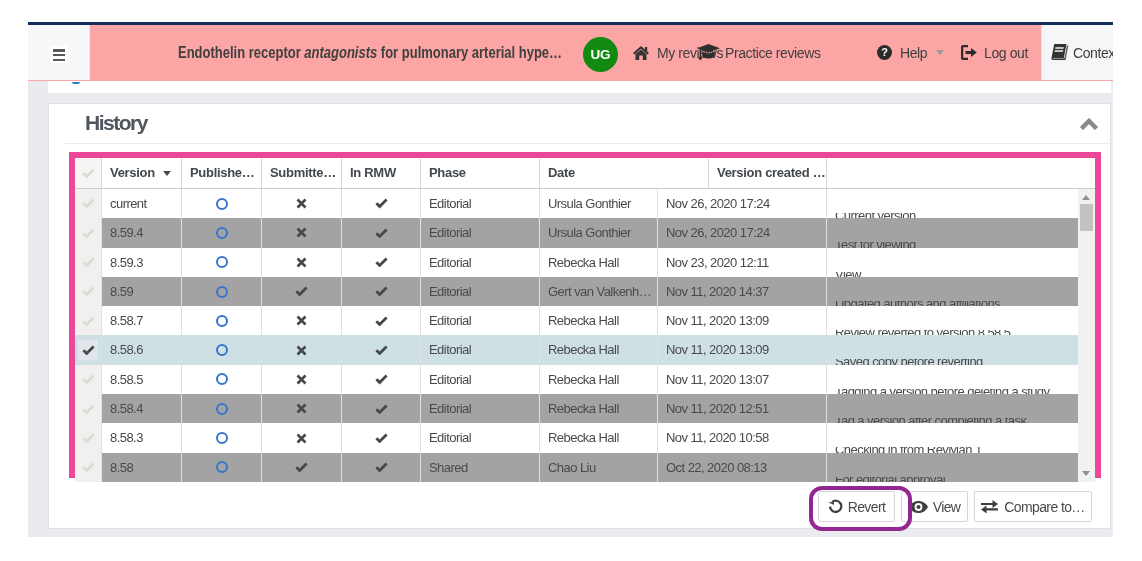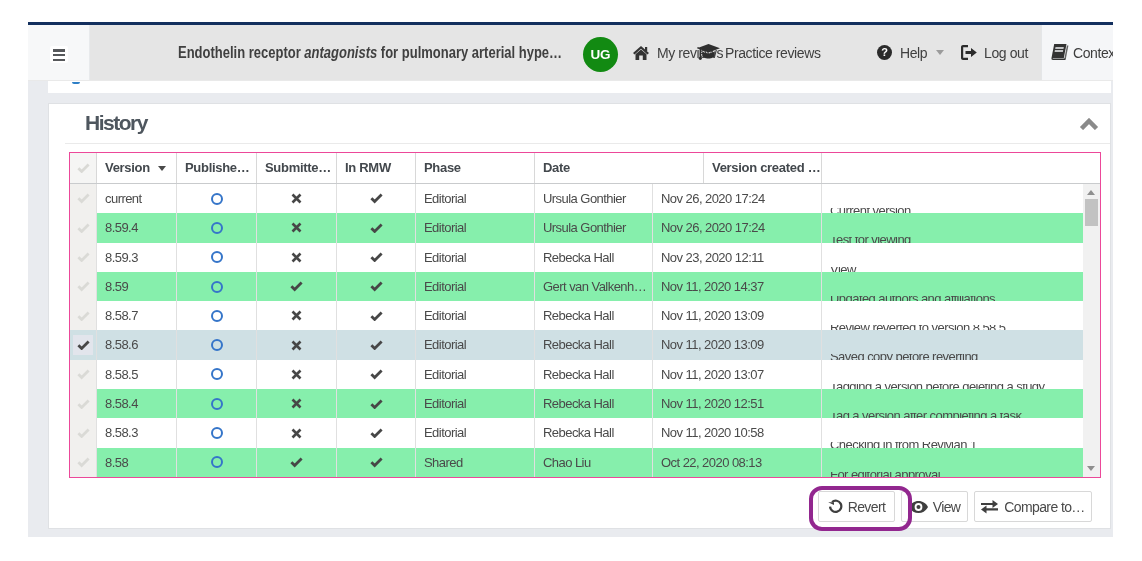--- a/index.html
+++ b/index.html
@@ -1,54 +1,54 @@
 <!DOCTYPE html>
 <html><head>
 <meta charset="utf-8">
 <style>
   html,body{margin:0;padding:0;}
   body{font-family:"Liberation Sans", sans-serif;}
   .page{position:relative;width:1142px;height:561px;background:#fff;overflow:hidden;}
   .navy{position:absolute;left:28px;top:22px;width:1085px;height:3px;background:#132f5e;}
-  .navbar{position:absolute;left:28px;top:25px;width:1085px;height:56px;background:#e5e5e5;border-bottom:1px solid #e9e9e9;box-sizing:border-box;}
+  .navbar{position:absolute;left:28px;top:25px;width:1085px;height:68px;background:#fca5a5;border-bottom:1px solid #e9e9e9;box-sizing:border-box;}
   .burger{position:absolute;left:0;top:0;width:62px;height:55px;background:#f7f8f9;border-right:1px solid #e8eaec;box-sizing:border-box;}
   .burger .btnbg{position:absolute;left:22px;top:21px;width:18px;height:17px;background:#fff;border-radius:2px;}.burger .bars{position:absolute;left:25px;top:24px;width:12px;}
   .burger .bars div{height:2.5px;background:#56585b;margin-bottom:2.4px;}
   .title{position:absolute;left:150px;top:0;height:55px;line-height:55px;font-size:16px;font-weight:bold;color:#404040;white-space:nowrap;transform:scaleX(0.812);transform-origin:0 50%;}
   .title i{font-weight:bold;}
   .avatar{position:absolute;left:555px;top:12px;width:35px;height:35px;border-radius:50%;background:#128a12;color:#fff;font-weight:bold;font-size:13.5px;text-align:center;line-height:35px;}
   .navitem{position:absolute;top:0;height:55px;display:flex;align-items:center;color:#404040;font-size:14px;letter-spacing:-0.4px;white-space:nowrap;}
   .navitem svg{display:block;}
   .ctx{position:absolute;left:1013px;top:0;width:72px;height:55px;background:#f5f6f8;border-left:1px solid #e4e6e8;box-sizing:border-box;overflow:hidden;display:flex;align-items:center;white-space:nowrap;}
   .bodyarea{position:absolute;left:28px;top:81px;width:1085px;height:456px;background:#e9ebef;}
   .prevpanel{position:absolute;left:20px;top:0;width:1063px;height:12px;background:#fff;}
   .panel{position:absolute;left:20px;top:22px;width:1063px;height:426px;background:#fff;border:1px solid #dfe1e4;box-sizing:border-box;}
   .phead{position:relative;height:39px;border-bottom:1px solid #eaeaea;margin-left:16px;}
   .phead h2{margin:0;position:absolute;left:20px;top:0;line-height:38px;font-size:21px;font-weight:bold;color:#4e565e;letter-spacing:-1.5px;}
   .chev{position:absolute;right:11px;top:14px;}
-  .tbl{position:absolute;left:20px;top:48px;width:1032px;height:326px;border:1px solid #ec4899;box-sizing:border-box;font-size:13px;color:#4a4a4a;}
+  .tbl{position:absolute;left:20px;top:48px;width:1032px;height:326px;border:6px solid #ec4899;box-sizing:border-box;font-size:13px;color:#4a4a4a;}
   .hrow{display:flex;height:31px;border-bottom:1px solid #c9cbcd;box-sizing:border-box;font-weight:bold;color:#43484d;letter-spacing:0;}
   .hrow .c{border-right:1px solid #d8d8d8;box-sizing:border-box;padding:0 0 0 8px;line-height:30px;overflow:hidden;white-space:nowrap;letter-spacing:-0.3px;}
   .hrow .c:last-child{border-right:none;}
   .brow{display:flex;height:29.3px;}
   .brow .c{border-right:1px solid #e0e0e0;box-sizing:border-box;padding:0 0 0 8px;line-height:29.3px;overflow:hidden;white-space:nowrap;display:flex;align-items:center;letter-spacing:-0.55px;}
   .brow .c:last-child{border-right:none;}
   .w0{width:27px;flex:none;padding:0!important;justify-content:center;background:#f1f0ee;}
   .w1{width:80px;flex:none;}
   .w2{width:80px;flex:none;justify-content:center;padding:0!important;}
   .w3{width:80px;flex:none;justify-content:center;padding:0!important;}
   .w4{width:79px;flex:none;justify-content:center;padding:0!important;}
   .w5{width:119px;flex:none;}
   .w6{width:118px;flex:none;}
   .w7{width:169px;flex:none;}
   .w8{flex:1;margin-top:24px;}
   .hrow .w0{background:#f5f5f4;}
   .hrow .w2,.hrow .w3,.hrow .w4{justify-content:flex-start;padding:0 0 0 8px!important;}
   .odd{background:#fff;}
-  .even{background:#86efac;}
+  .even{background:#a3a3a3;}
   .sel{background:#cfe0e4;}
   .ring{width:8px;height:8px;border:2px solid #3575c9;border-radius:50%;}
   .scroller{position:absolute;right:0;top:31px;width:17px;height:293px;background:#f1f1f1;}
   .thumb{position:absolute;left:2px;top:15px;width:13px;height:27px;background:#c2c2c2;}
   .sarr{position:absolute;left:4px;width:0;height:0;border-left:4.5px solid transparent;border-right:4.5px solid transparent;}
   .up{top:6px;border-bottom:5px solid #8f8f8f;}
   .dn{bottom:6px;border-top:5px solid #8f8f8f;}
   .btn{position:absolute;height:31px;background:#fff;border:1px solid #d8d8d8;border-radius:2px;box-sizing:border-box;display:flex;align-items:center;justify-content:center;font-size:14px;letter-spacing:-0.6px;color:#4a4a4a;}
   .purple{position:absolute;left:809px;top:486px;width:103px;height:45px;border:4.5px solid #92278f;border-radius:13px;box-sizing:border-box;}
   .sorttri{display:inline-block;width:0;height:0;border-left:4.5px solid transparent;border-right:4.5px solid transparent;border-top:5.5px solid #4a4a4a;margin-left:8px;vertical-align:middle;}

